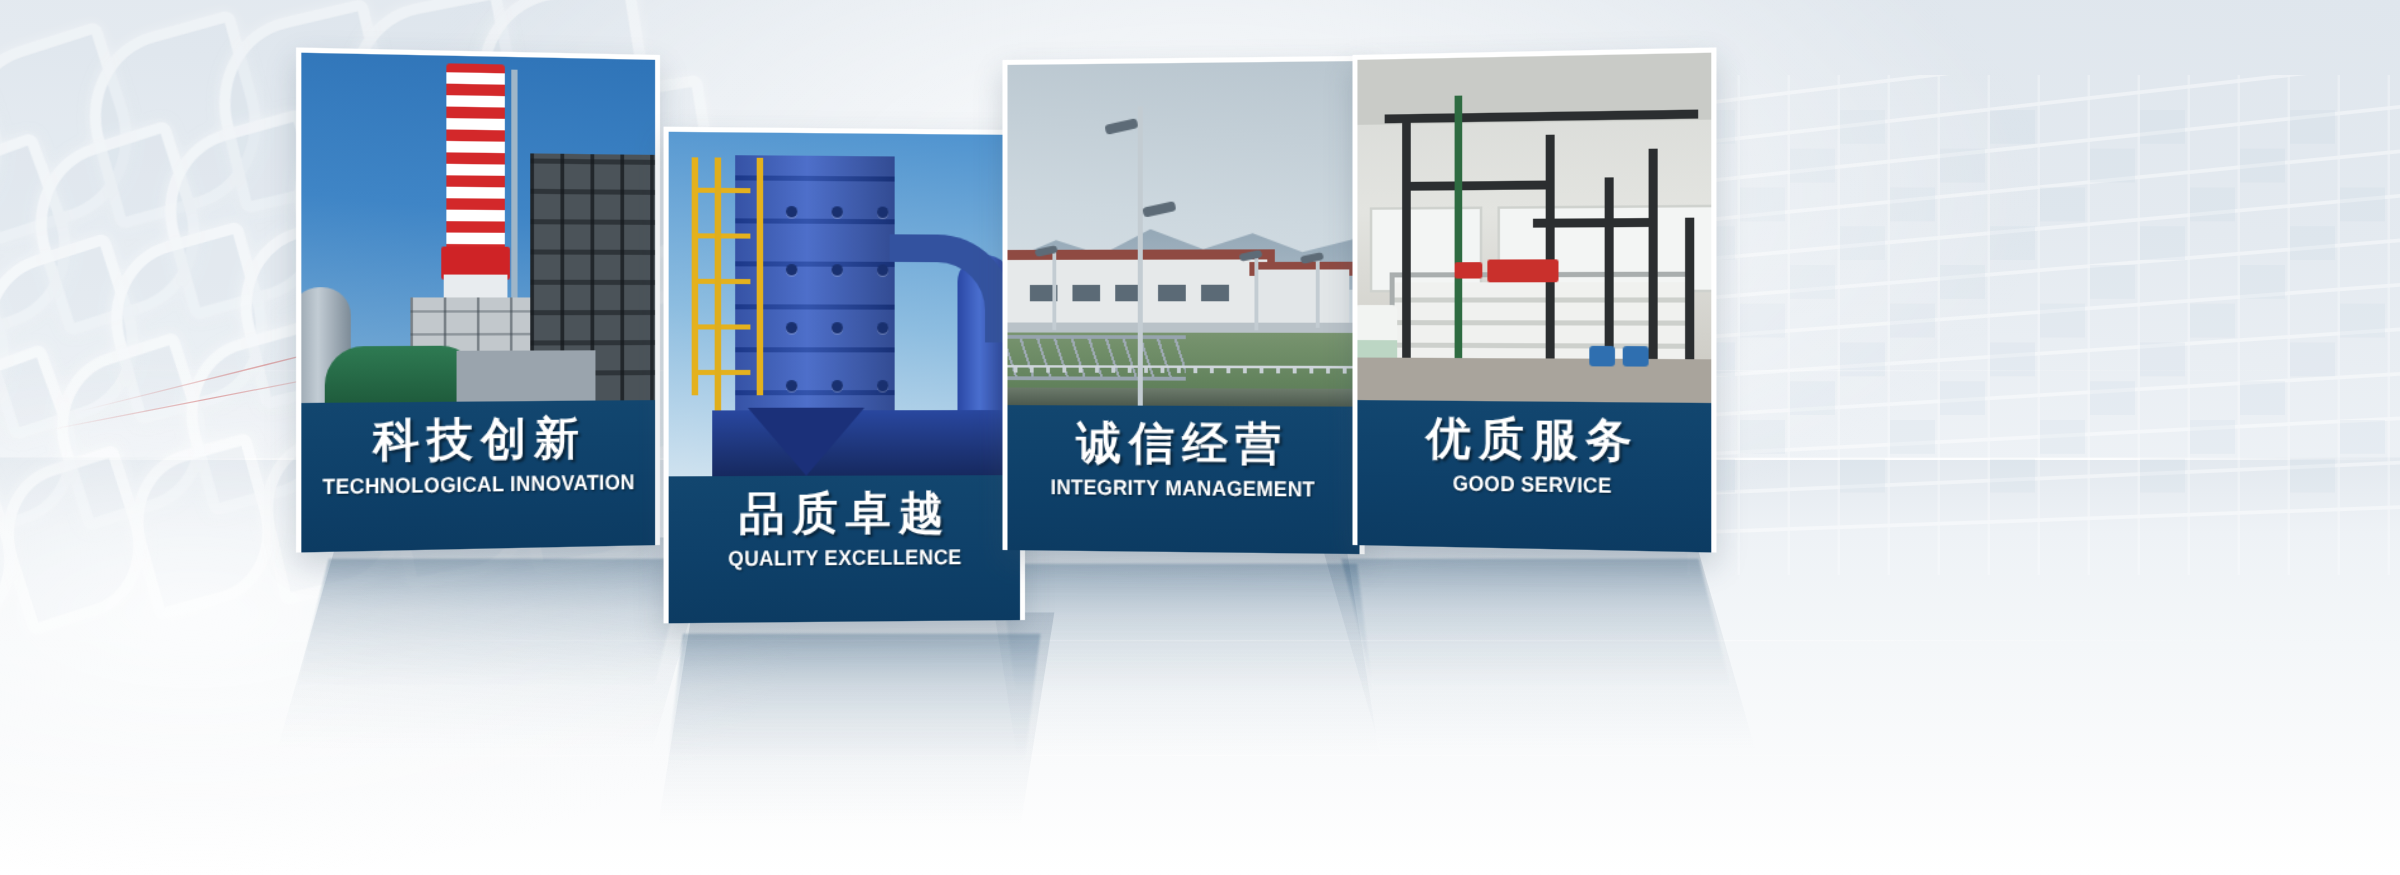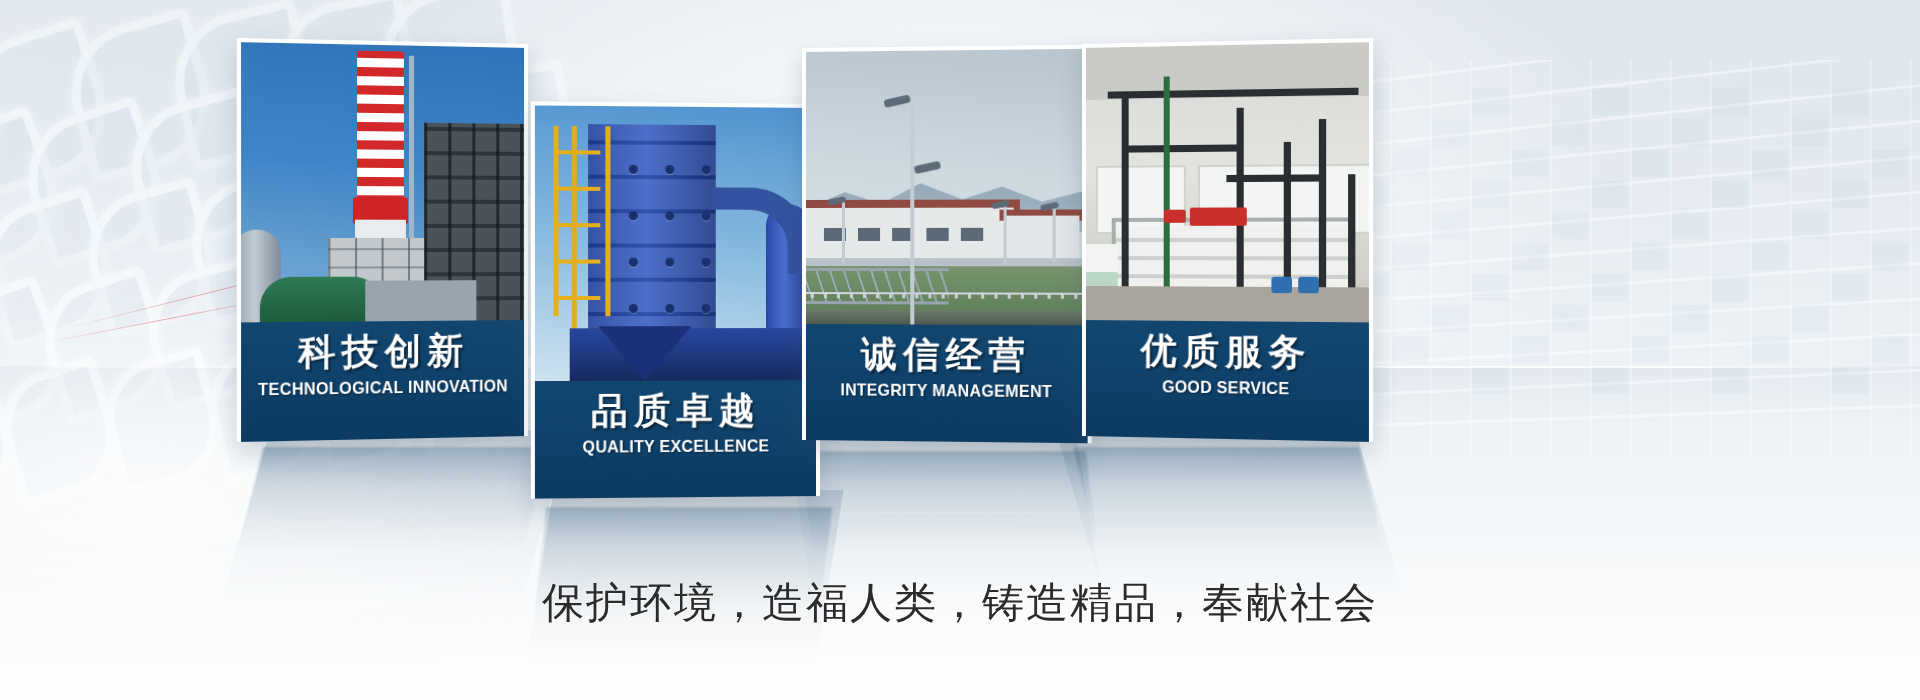--- a/index.html
+++ b/index.html
@@ -520,15 +520,14 @@
         <div class="p4-motor" style="left:184px;"></div>
         <div class="p4-motor" style="left:210px;"></div>
       </div>
     </div>
     <div class="caption">
       <div class="cap-cn">优质服务</div>
       <div class="cap-en">GOOD SERVICE</div>
     </div>
   </div>
 
-  <div id="slogan">保护环境，造福人类，铸造精品，奉献社会</div>
 
 </div>
 
 </body></html>

